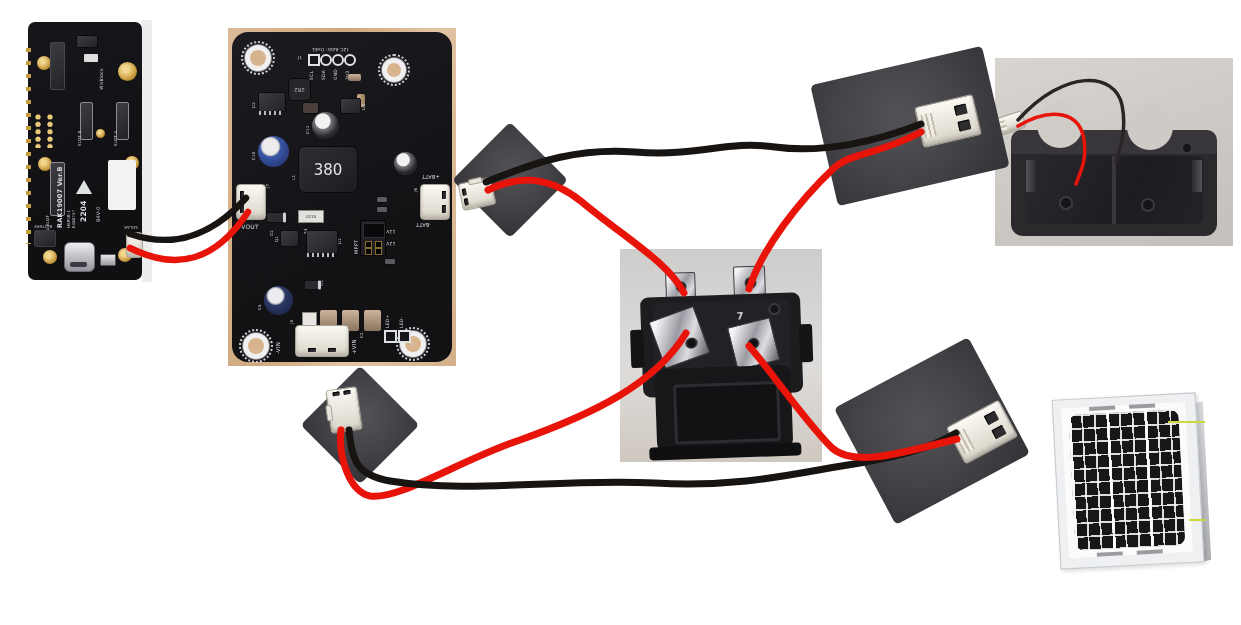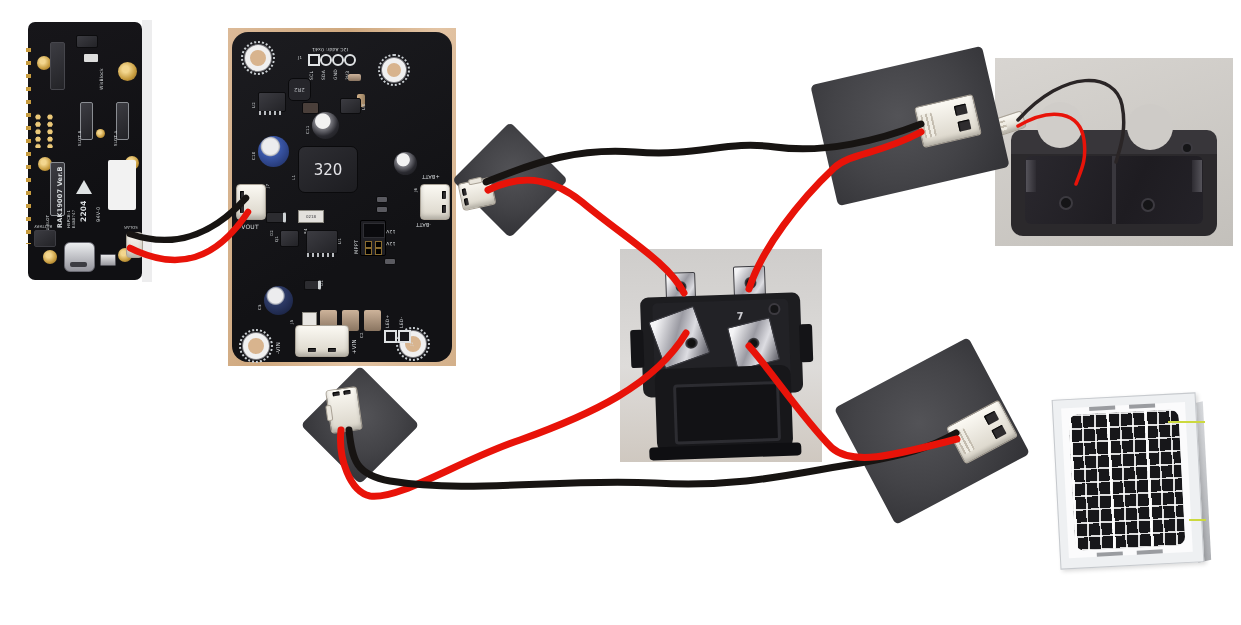--- a/index.html
+++ b/index.html
@@ -107,21 +107,21 @@
     <div class="ctan" style="left:120px;top:46px;width:13px;height:7px;"></div>
     <div class="ctan" style="left:129px;top:66px;width:8px;height:13px;background:linear-gradient(90deg,#d1b089,#977e5f);"></div>
     <div class="chip" style="left:112px;top:70px;width:19px;height:14px;"></div>
     <span class="silk v" style="left:134px;top:82px;font-size:4px;">U3</span>
     <div class="chip" style="left:74px;top:74px;width:15px;height:10px;background:#4a3f3a;"></div>
     <div class="capd" style="left:84px;top:84px;width:27px;height:27px;"></div>
     <span class="silk v" style="left:78px;top:106px;font-size:4px;">C11</span>
     <div class="capb" style="left:30px;top:108px;width:31px;height:31px;"></div>
     <span class="silk v" style="left:24px;top:132px;font-size:4px;">C10</span>
     <div class="abs" style="left:70px;top:118px;width:58px;height:45px;background:linear-gradient(145deg,#2e2e33,#1d1d21);border-radius:7px;border:1px solid #0a0a0c;color:#e4e4e8;font-size:15px;display:flex;align-items:center;justify-content:center;">
-      <span>320</span>
+      <span>380</span>
     </div>
     <span class="silk v" style="left:64px;top:152px;font-size:4px;">L1</span>
     <div class="capd" style="left:166px;top:124px;width:23px;height:23px;"></div>
 
     <div class="jst" style="left:8px;top:156px;width:28px;height:34px;">
       <div class="jsthole" style="left:3px;top:6px;width:4px;height:8px;"></div>
       <div class="jsthole" style="left:3px;top:20px;width:4px;height:8px;"></div>
     </div>
     <span class="silk v" style="left:38px;top:160px;font-size:4px;">J7</span>
     <span class="silk" style="left:8px;top:196px;font-size:6px;">+VOUT</span>

